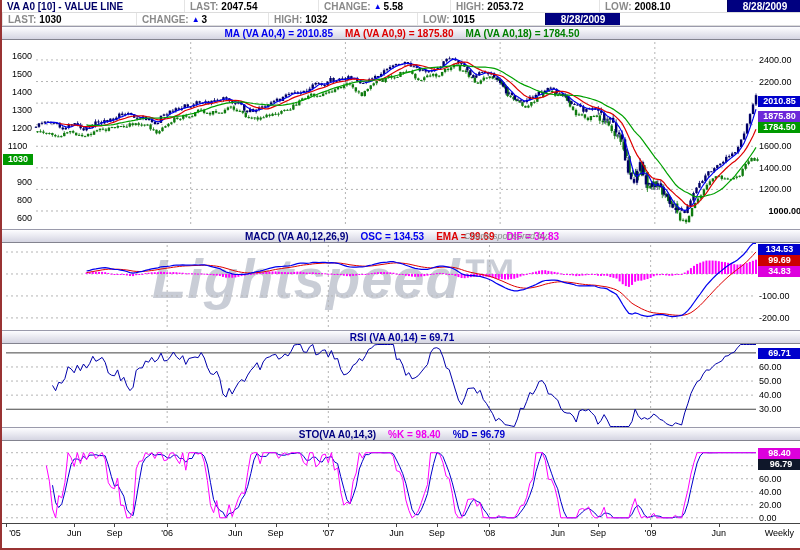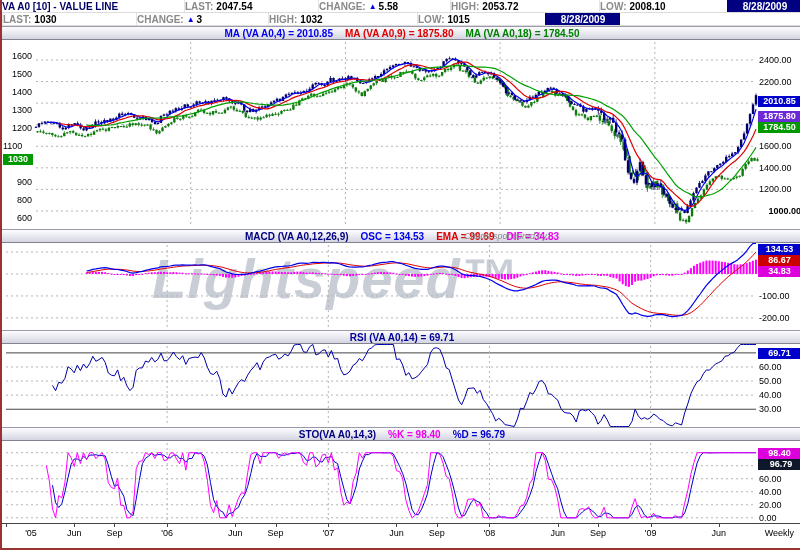--- a/index.html
+++ b/index.html
@@ -2,21 +2,21 @@
 <html><head>
 <meta charset="utf-8">
 <style>
   *{margin:0;padding:0;box-sizing:border-box}
   html,body{background:#fff}
   body{font-family:"Liberation Sans",sans-serif}
   #app{position:relative;width:800px;height:550px;background:#fff;overflow:hidden;
        border-left:2px solid #993333;border-bottom:2px solid #993333}
   .hrow{position:absolute;left:0;width:800px;height:13px;display:flex;align-items:center;
         font-size:10px;font-weight:bold;background:#fff;border-bottom:1px solid #dcdcdc}
-  .hcell{height:100%;display:flex;align-items:center;border-left:1px solid #e4e4e4;overflow:hidden;white-space:nowrap}
+  .hcell{height:100%;display:flex;align-items:center;padding-left:5px;border-left:1px solid #e4e4e4;overflow:hidden;white-space:nowrap}
   .hlabel{color:#8a8a8a;margin-right:3px}
   .hval{color:#000}
   .uparrow{color:#0000ee;margin-right:2px;font-size:8px}
   .sym1{color:#000066}
   .sym2{color:#0000cc}
   .datebox{height:100%;width:75px;background:#000080;color:#fff;display:flex;align-items:center;
            justify-content:center;font-size:10px;font-weight:bold;border-left:1px solid #000060}
   .tbar{position:absolute;left:0;width:800px;height:14px;display:flex;align-items:center;justify-content:center;
         font-size:10px;font-weight:bold;background:linear-gradient(#fdfdff,#d5d5e2);
         border-top:1px solid #9a9aab;border-bottom:1px solid #83838f;white-space:nowrap}
@@ -1350,21 +1350,21 @@
       <line x1="326.31404958677683" y1="2" x2="326.31404958677683" y2="80" stroke="#b4b4b4" stroke-width="1" stroke-dasharray="2,3"></line>
       <line x1="487.4710743801653" y1="2" x2="487.4710743801653" y2="80" stroke="#b4b4b4" stroke-width="1" stroke-dasharray="2,3"></line>
       <line x1="648.6280991735537" y1="2" x2="648.6280991735537" y2="80" stroke="#b4b4b4" stroke-width="1" stroke-dasharray="2,3"></line>
       <polyline points="50.5,44.2 53.6,61.7 56.7,66.5 59.8,62.8 62.9,51.0 66.0,36.7 69.1,23.3 72.2,18.0 75.3,18.0 78.4,19.9 81.5,15.3 84.6,17.7 87.7,14.1 90.8,14.1 93.9,13.7 97.0,14.6 100.1,14.6 103.2,14.9 106.3,24.0 109.4,35.6 112.5,45.3 115.6,43.7 118.7,49.6 121.8,55.2 124.9,68.5 128.0,72.7 131.1,74.6 134.2,58.2 137.3,39.4 140.4,22.7 143.5,17.3 146.6,15.1 149.7,12.3 152.8,14.3 155.9,13.6 159.0,13.6 162.1,14.4 165.2,16.8 168.3,16.9 171.4,14.3 174.5,14.0 177.6,17.5 180.7,17.5 183.8,21.2 186.9,17.5 190.0,17.5 193.0,11.7 196.1,12.2 199.2,12.2 202.3,15.3 205.4,24.1 208.5,41.7 211.6,58.6 214.7,65.3 217.8,69.4 220.9,71.1 224.0,76.8 227.1,72.4 230.2,72.0 233.3,68.5 236.4,66.4 239.5,58.5 242.6,53.9 245.7,45.3 248.8,32.6 251.9,19.0 255.0,12.3 258.1,15.4 261.2,15.4 264.3,15.4 267.4,11.7 270.5,11.7 273.6,11.7 276.7,13.6 279.8,14.2 282.9,14.2 286.0,13.1 289.1,12.5 292.2,12.5 295.3,11.7 298.4,12.0 301.5,15.2 304.6,19.4 307.7,19.1 310.8,15.9 313.9,16.4 317.0,20.3 320.1,21.1 323.2,16.7 326.3,16.3 329.4,15.5 332.5,20.9 335.6,22.6 338.7,35.5 341.8,47.2 344.9,58.6 348.0,62.8 351.1,54.8 354.2,45.1 357.3,28.0 360.4,20.3 363.5,13.6 366.6,13.6 369.7,11.7 372.8,11.7 375.9,11.7 379.0,11.7 382.1,11.8 385.2,11.8 388.3,11.8 391.4,13.0 394.5,19.0 397.6,25.3 400.7,32.6 403.8,42.3 406.9,55.2 410.0,68.3 413.1,73.5 416.2,73.8 419.3,68.7 422.4,61.4 425.5,52.6 428.6,35.9 431.7,22.4 434.8,11.7 437.9,12.3 441.0,15.7 444.1,23.5 447.2,31.6 450.3,41.8 453.4,54.1 456.5,67.1 459.6,75.2 462.7,74.3 465.8,68.2 468.9,61.9 472.0,58.1 475.1,60.4 478.2,61.6 481.3,67.9 484.4,71.8 487.5,76.7 490.6,76.8 493.7,76.8 496.8,76.0 499.9,76.0 503.0,76.0 506.1,76.8 509.2,76.8 512.3,76.8 515.4,75.2 518.5,71.3 521.6,67.1 524.7,61.8 527.8,54.3 530.9,45.5 534.0,30.6 537.1,20.4 540.2,11.7 543.3,14.3 546.4,23.2 549.5,32.2 552.6,41.0 555.7,47.8 558.8,60.4 561.9,70.7 565.0,76.8 568.0,76.8 571.1,76.8 574.2,76.8 577.3,74.1 580.4,71.0 583.5,68.3 586.6,67.4 589.7,69.4 592.8,72.0 595.9,75.6 599.0,75.7 602.1,72.2 605.2,72.2 608.3,73.3 611.4,76.8 614.5,76.8 617.6,76.8 620.7,76.8 623.8,76.8 626.9,76.8 630.0,73.2 633.1,66.8 636.2,64.3 639.3,67.9 642.4,73.9 645.5,76.4 648.6,75.9 651.7,74.9 654.8,74.9 657.9,75.3 661.0,76.8 664.1,76.8 667.2,76.8 670.3,76.8 673.4,76.0 676.5,76.0 679.6,76.0 682.7,71.9 685.8,62.7 688.9,48.2 692.0,34.6 695.1,22.0 698.2,14.9 701.3,11.7 704.4,11.7 707.5,11.8 710.6,11.8 713.7,11.8 716.8,11.7 719.9,11.7 723.0,11.7 726.1,11.7 729.2,11.7 732.3,11.7 735.4,11.7 738.5,11.7 741.6,11.7 744.7,11.7 747.8,11.7 750.9,11.7 754.0,11.7" fill="none" stroke="#0000cc" stroke-width="1"></polyline>
       <polyline points="44.3,24.5 47.4,40.2 50.5,68.0 53.6,76.8 56.7,54.6 59.8,56.9 62.9,41.6 66.0,11.7 69.1,16.7 72.2,25.5 75.3,11.7 78.4,22.6 81.5,11.7 84.6,18.8 87.7,11.7 90.8,11.7 93.9,17.7 97.0,14.5 100.1,11.7 103.2,18.6 106.3,41.7 109.4,46.5 112.5,47.7 115.6,37.0 118.7,64.3 121.8,64.5 124.9,76.8 128.0,76.8 131.1,70.1 134.2,27.9 137.3,20.3 140.4,19.9 143.5,11.7 146.6,13.6 149.7,11.7 152.8,17.5 155.9,11.7 159.0,11.7 162.1,19.7 165.2,18.9 168.3,12.2 171.4,11.7 174.5,18.0 177.6,22.7 180.7,11.8 183.8,29.2 186.9,11.7 190.0,11.7 193.0,11.7 196.1,13.1 199.2,11.7 202.3,21.1 205.4,39.5 208.5,64.5 211.6,71.7 214.7,59.6 217.8,76.8 220.9,76.8 224.0,76.8 227.1,63.7 230.2,75.6 233.3,66.3 236.4,57.3 239.5,51.7 242.6,52.6 245.7,31.7 248.8,13.5 251.9,11.7 255.0,11.7 258.1,22.7 261.2,11.7 264.3,11.7 267.4,11.7 270.5,11.7 273.6,11.7 276.7,17.3 279.8,13.5 282.9,11.7 286.0,14.2 289.1,11.7 292.2,11.7 295.3,11.7 298.4,12.6 301.5,21.4 304.6,24.2 307.7,11.7 310.8,11.7 313.9,25.9 317.0,23.1 320.1,14.2 323.2,13.0 326.3,21.8 329.4,11.7 332.5,29.2 335.6,26.8 338.7,50.7 341.8,64.2 344.9,61.1 348.0,63.0 351.1,40.4 354.2,32.0 357.3,11.7 360.4,17.2 363.5,11.7 366.6,11.7 369.7,11.7 372.8,11.7 375.9,11.7 379.0,11.7 382.1,12.1 385.2,11.7 388.3,11.7 391.4,15.5 394.5,29.7 397.6,30.7 400.7,37.4 403.8,58.8 406.9,69.4 410.0,76.8 413.1,74.4 416.2,70.0 419.3,61.7 422.4,52.5 425.5,43.6 428.6,11.7 431.7,11.7 434.8,11.7 437.9,13.6 441.0,21.9 444.1,35.1 447.2,37.6 450.3,52.5 453.4,72.1 456.5,76.8 459.6,76.8 462.7,69.3 465.8,58.4 468.9,58.1 472.0,57.7 475.1,65.3 478.2,61.9 481.3,76.6 484.4,76.8 487.5,76.8 490.6,76.8 493.7,76.8 496.8,74.5 499.9,76.8 503.0,76.8 506.1,76.8 509.2,76.8 512.3,76.8 515.4,72.1 518.5,65.0 521.6,64.2 524.7,56.3 527.8,42.4 530.9,37.8 534.0,11.7 537.1,11.7 540.2,11.7 543.3,19.5 546.4,38.2 549.5,38.7 552.6,45.9 555.7,58.7 558.8,76.8 561.9,76.8 565.0,76.8 568.0,76.8 571.1,76.8 574.2,76.8 577.3,68.6 580.4,67.5 583.5,68.9 586.6,65.9 589.7,73.3 592.8,76.8 595.9,76.8 599.0,73.4 602.1,66.3 605.2,76.8 608.3,76.8 611.4,76.8 614.5,76.8 617.6,76.8 620.7,76.8 623.8,76.8 626.9,76.8 630.0,66.0 633.1,57.6 636.2,69.3 639.3,76.8 642.4,75.5 645.5,76.8 648.6,75.5 651.7,72.3 654.8,76.8 657.9,76.8 661.0,76.8 664.1,76.8 667.2,76.8 670.3,76.8 673.4,74.4 676.5,76.8 679.6,76.8 682.7,62.1 685.8,49.3 688.9,33.1 692.0,21.3 695.1,11.7 698.2,11.7 701.3,11.7 704.4,11.7 707.5,12.0 710.6,11.7 713.7,11.7 716.8,11.7 719.9,11.7 723.0,11.7 726.1,11.7 729.2,11.7 732.3,11.7 735.4,11.7 738.5,11.7 741.6,11.7 744.7,11.7 747.8,11.7 750.9,11.7 754.0,11.7" fill="none" stroke="#ff00ff" stroke-width="1"></polyline>
     </svg>
 
   <div id="taxis">
     <span id="periodlabel">Weekly</span>
   <div class="tmark" style="left: 4px;"></div>
-      <div class="tlabel" style="left: 16px;">'05</div>
+      <div class="tlabel" style="left: 0px;">'05</div>
       <div class="tmark" style="left: 72.1818px;"></div>
       <div class="tlabel" style="left: 59.1818px;">Jun</div>
       <div class="tmark" style="left: 112.471px;"></div>
       <div class="tlabel" style="left: 99.4711px;">Sep</div>
       <div class="tmark" style="left: 165.157px;"></div>
       <div class="tlabel" style="left: 152.157px;">'06</div>
       <div class="tmark" style="left: 233.339px;"></div>
       <div class="tlabel" style="left: 220.339px;">Jun</div>
       <div class="tmark" style="left: 273.628px;"></div>
       <div class="tlabel" style="left: 260.628px;">Sep</div>
@@ -1385,38 +1385,38 @@
       <div class="tmark" style="left: 716.81px;"></div>
       <div class="tlabel" style="left: 703.81px;">Jun</div>
     </div>
 
   <div id="labels">
       <div class="tick" style="left: 1px; top: 52.02px; width: 29px; text-align: right;">1600</div>
       <div class="tick" style="left: 1px; top: 70.02px; width: 29px; text-align: right;">1500</div>
       <div class="tick" style="left: 1px; top: 88.02px; width: 29px; text-align: right;">1400</div>
       <div class="tick" style="left: 1px; top: 106.02px; width: 29px; text-align: right;">1300</div>
       <div class="tick" style="left: 1px; top: 124.02px; width: 29px; text-align: right;">1200</div>
-      <div class="tick" style="left: 1px; top: 142.02px; width: 29px; text-align: left;">1100</div>
+      <div class="tick" style="left: 1px; top: 142.02px; width: 29px; text-align: center;">1100</div>
       <div class="tick" style="left: 1px; top: 178.02px; width: 29px; text-align: right;">900</div>
       <div class="tick" style="left: 1px; top: 196.02px; width: 29px; text-align: right;">800</div>
       <div class="tick" style="left: 1px; top: 214.02px; width: 29px; text-align: right;">600</div>
       <div class="valbox" style="background: rgb(0, 153, 0); left: 1px; top: 153.62px; width: 30px;">1030</div>
       <div class="tick" style="left: 757px; top: 55.9572px; width: 42px; text-align: left;">2400.00</div>
       <div class="tick" style="left: 757px; top: 77.5325px; width: 42px; text-align: left;">2200.00</div>
       <div class="tick" style="left: 757px; top: 142.259px; width: 42px; text-align: left;">1600.00</div>
       <div class="tick" style="left: 757px; top: 163.834px; width: 42px; text-align: left;">1400.00</div>
       <div class="tick" style="left: 757px; top: 185.409px; width: 42px; text-align: left;">1200.00</div>
       <div class="tick" style="left: 757px; top: 206.985px; width: 42px; text-align: right; font-weight: bold;">1000.00</div>
       <div class="valbox" style="background: rgb(0, 0, 204); left: 756px; top: 96.4374px; width: 43px;">2010.85</div>
       <div class="valbox" style="background: #6d28d9; left: 756px; top: 111.006px; width: 43px;">1875.80</div>
       <div class="valbox" style="background: rgb(0, 153, 0); left: 756px; top: 122.006px; width: 43px;">1784.50</div>
       <div class="tick" style="left: 757px; top: 291.947px; width: 42px; text-align: left;">-100.00</div>
       <div class="tick" style="left: 757px; top: 313.917px; width: 42px; text-align: left;">-200.00</div>
       <div class="valbox" style="background: rgb(0, 0, 204); left: 756px; top: 244px; width: 43px;">134.53</div>
-      <div class="valbox" style="background: rgb(204, 0, 0); left: 756px; top: 255px; width: 43px;">86.67</div>
+      <div class="valbox" style="background: rgb(204, 0, 0); left: 756px; top: 255px; width: 43px;">99.69</div>
       <div class="valbox" style="background: rgb(221, 0, 221); left: 756px; top: 266px; width: 43px;">34.83</div>
       <div class="tick" style="left: 757px; top: 362.969px; width: 42px; text-align: left;">60.00</div>
       <div class="tick" style="left: 757px; top: 377.061px; width: 42px; text-align: left;">50.00</div>
       <div class="tick" style="left: 757px; top: 391.153px; width: 42px; text-align: left;">40.00</div>
       <div class="tick" style="left: 757px; top: 405.244px; width: 42px; text-align: left;">30.00</div>
       <div class="valbox" style="background: rgb(0, 0, 204); left: 756px; top: 347.786px; width: 43px;">69.71</div>
       <div class="tick" style="left: 757px; top: 461.73px; width: 42px; text-align: left;">80.00</div>
       <div class="tick" style="left: 757px; top: 474.746px; width: 42px; text-align: left;">60.00</div>
       <div class="tick" style="left: 757px; top: 487.762px; width: 42px; text-align: left;">40.00</div>
       <div class="tick" style="left: 757px; top: 500.778px; width: 42px; text-align: left;">20.00</div>

